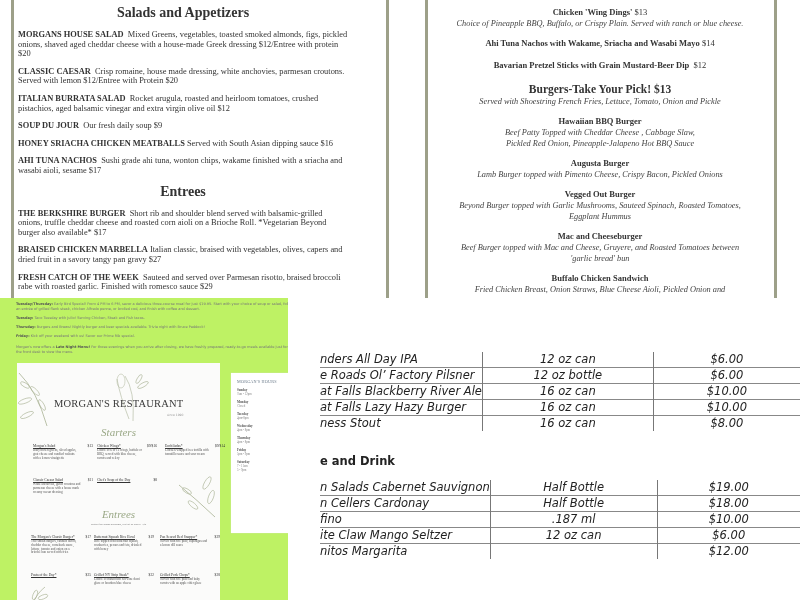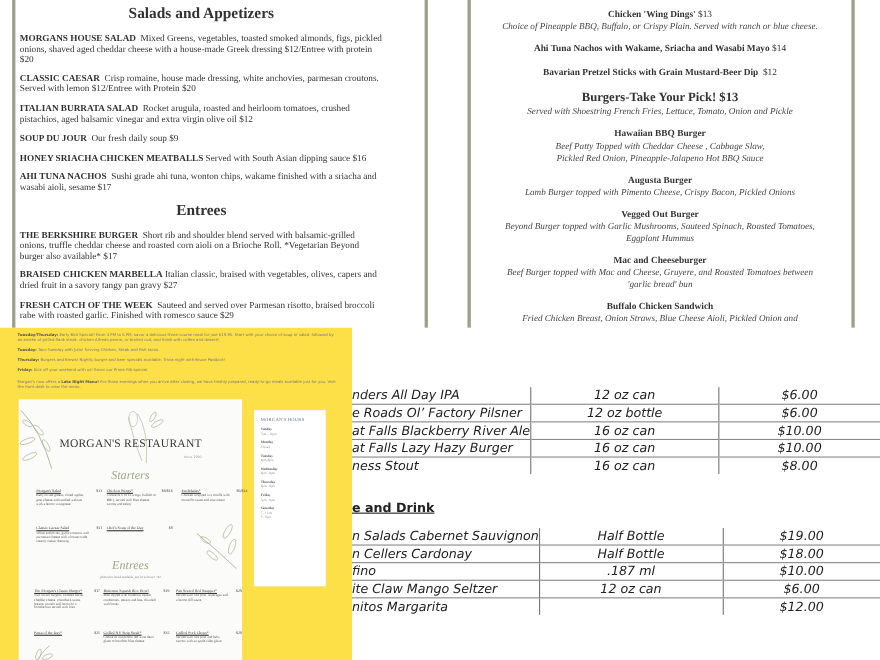--- a/index.html
+++ b/index.html
@@ -2,21 +2,21 @@
 <html><head>
 <meta charset="utf-8">
 <style>
   * { box-sizing: border-box; margin: 0; padding: 0; }
   html, body { width: 800px; height: 600px; overflow: hidden; background: #ffffff; }
   body { position: relative; font-family: "DejaVu Serif", serif; color: #2b2b2b; }
 
   .quad { position: absolute; overflow: hidden; }
   #q-tl { left: 0; top: 0; width: 400px; height: 298px; background: #ffffff; }
   #q-tr { left: 400px; top: 0; width: 400px; height: 298px; background: #ffffff; }
-  #q-bl { left: 0; top: 298px; width: 320px; height: 302px; background: #fde047; }
+  #q-bl { left: 0; top: 298px; width: 288px; height: 302px; background: #bef264; }
   #q-br { left: 320px; top: 298px; width: 480px; height: 302px; background: #ffffff; }
 
   
   .tl-frame { position: absolute; left: 11px; top: -4px; width: 378px; height: 310px; border-left: 3px solid #9da089; border-right: 3px solid #9da089; }
   .tl-inner { position: absolute; left: 18px; top: 0; width: 330px; font-family: "Liberation Serif", serif; }
   .sec-title { text-align: center; font-weight: bold; font-size: 14px; margin: 5px 0 9px 0; color: #333; }
   .item { font-size: 8.4px; line-height: 9.6px; margin-bottom: 8px; color: #333; }
   .item b { font-weight: bold; }
 
   
@@ -47,21 +47,21 @@
   .hours-day { font-size: 3.2px; font-weight: bold; color: #555; }
   .hours-time { font-size: 3px; color: #888; margin-bottom: 4px; line-height: 4px; }
 
   
   .drink-table { position: absolute; left: 0; border-collapse: collapse; font-family: "DejaVu Sans", sans-serif; font-size: 11.5px; color: #222; }
   .drink-table td { height: 15.5px; padding: 0; line-height: 15px; white-space: nowrap; font-style: italic; }
   .drink-table td.c1 { width: 154px; text-align: left; border-right: 1.5px solid #777; overflow: hidden; }
   .drink-table td.c2 { width: 175px; text-align: center; border-right: 1.5px solid #777; margin-top: 38px; }
   .drink-table td.c3 { width: 151px; text-align: center; }
   .drink-table tr + tr td { border-top: 1.5px solid #888; }
-  .drink-heading { position: absolute; left: 0; top: 156px; font-family: "DejaVu Sans", sans-serif; font-weight: bold; font-size: 11.5px; text-decoration: underline; color: #222; }
+  .drink-heading { position: absolute; left: 0; top: 156px; font-family: "DejaVu Sans", sans-serif; font-weight: bold; font-size: 11.5px; color: #222; }
 
   svg.leaf { position: absolute; }
 </style>
 </head>
 <body>
 
 <div class="quad" id="q-tl">
   <div class="tl-frame"></div>
   <div class="tl-inner">
     <div class="sec-title">Salads and Appetizers</div>

